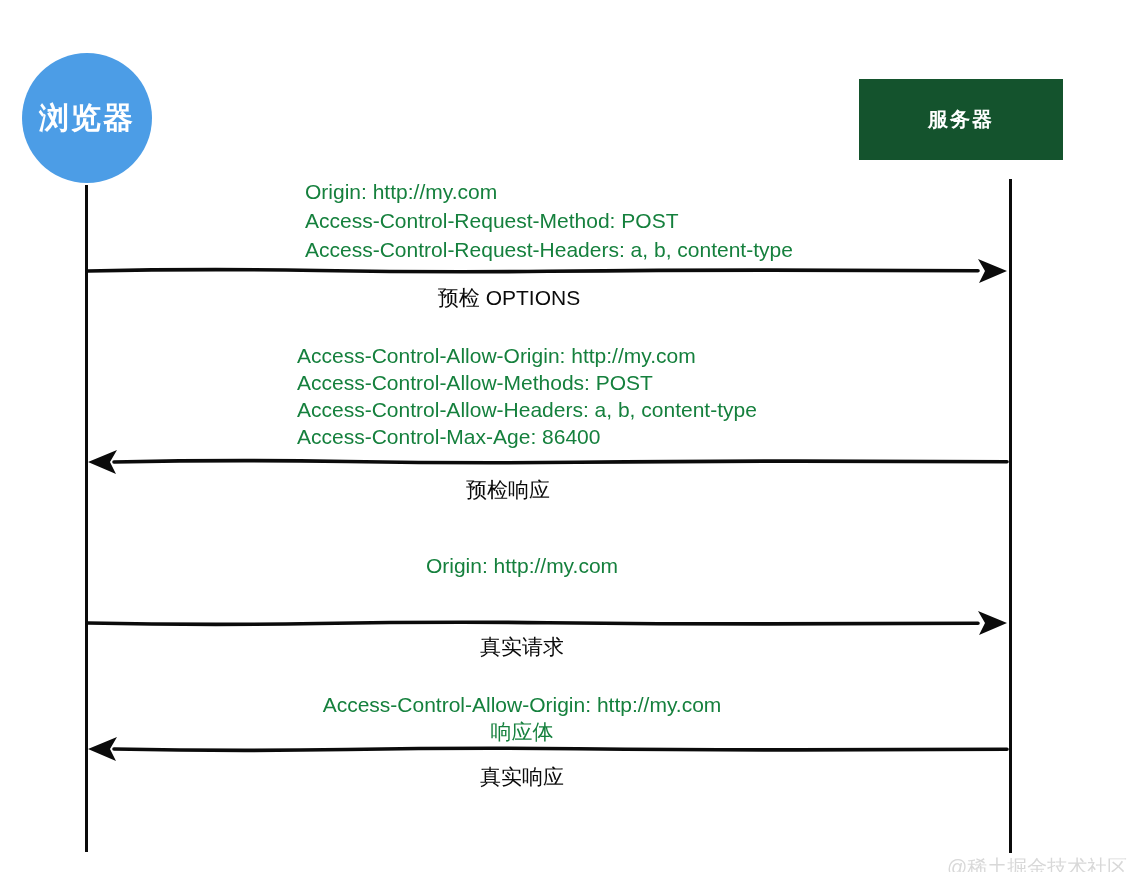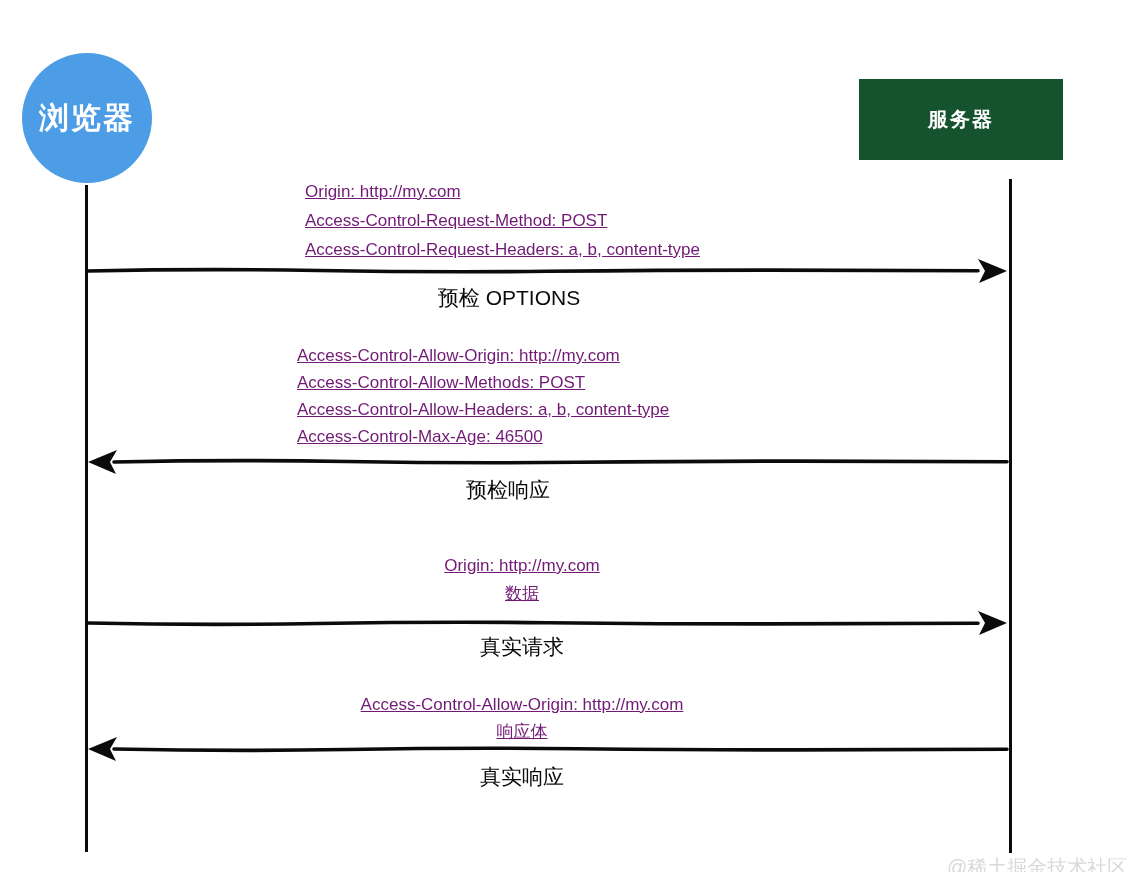--- a/index.html
+++ b/index.html
@@ -48,24 +48,23 @@
     position: absolute;
     width: 3px;
     background: #0b0b0b;
   }
   .lifeline-left  { left: 85px;  top: 157px; height: 667px; }
   .lifeline-right { left: 1009px; top: 151px; height: 674px; }
 
   
   .msg-block {
     position: absolute;
-    font-size: 17px;
-    color: #701a75;
+    font-size: 21px;
+    color: #15803d;
     white-space: nowrap;
-    text-decoration: underline;
   }
   .msg-left-align { text-align: left; }
   .msg-centered   { transform: translateX(-50%); text-align: center; }
 
   .block-1 { left: 305px; top: 149px; line-height: 29px; }
   .block-2 { left: 297px; top: 314px; line-height: 27px; }
   .block-3 { left: 522px; top: 524px; line-height: 28px; }
   .block-4 { left: 522px; top: 663px; line-height: 27px; }
 
   
@@ -125,31 +124,30 @@
   <svg class="arrow arrow-1" viewBox="0 0 924 36">
     <path d="M2,18 q115,-2.5 230,-0.5 t230,0.8 t220,-1.2 t210,0.6" stroke="#0b0b0b" stroke-width="3.6" fill="none" stroke-linecap="round"></path>
     <path d="M892,6 L921,18 L893,30 L899,18 Z" fill="#0b0b0b"></path>
   </svg>
   <div class="arrow-label label-1">预检 OPTIONS</div>
 
   <div class="msg-block msg-left-align block-2">
     <div>Access-Control-Allow-Origin: http://my.com</div>
     <div>Access-Control-Allow-Methods: POST</div>
     <div>Access-Control-Allow-Headers: a, b, content-type</div>
-    <div>Access-Control-Max-Age: 46500</div>
+    <div>Access-Control-Max-Age: 86400</div>
   </div>
   <svg class="arrow arrow-2" viewBox="0 0 924 36">
     <path d="M28,18 q118,-2.5 233,-0.5 t230,0.8 t220,-1.2 t210,0.6" stroke="#0b0b0b" stroke-width="3.6" fill="none" stroke-linecap="round"></path>
     <path d="M31,6 L2,18 L30,30 L24,18 Z" fill="#0b0b0b"></path>
   </svg>
   <div class="arrow-label label-2">预检响应</div>
 
   <div class="msg-block msg-centered block-3">
     <div>Origin: http://my.com</div>
-    <div>数据</div>
   </div>
   <svg class="arrow arrow-3" viewBox="0 0 924 36">
     <path d="M2,18 q115,2.5 230,0.5 t230,-0.8 t220,1.2 t210,-0.6" stroke="#0b0b0b" stroke-width="3.6" fill="none" stroke-linecap="round"></path>
     <path d="M892,6 L921,18 L893,30 L899,18 Z" fill="#0b0b0b"></path>
   </svg>
   <div class="arrow-label label-3">真实请求</div>
 
   <div class="msg-block msg-centered block-4">
     <div>Access-Control-Allow-Origin: http://my.com</div>
     <div>响应体</div>

